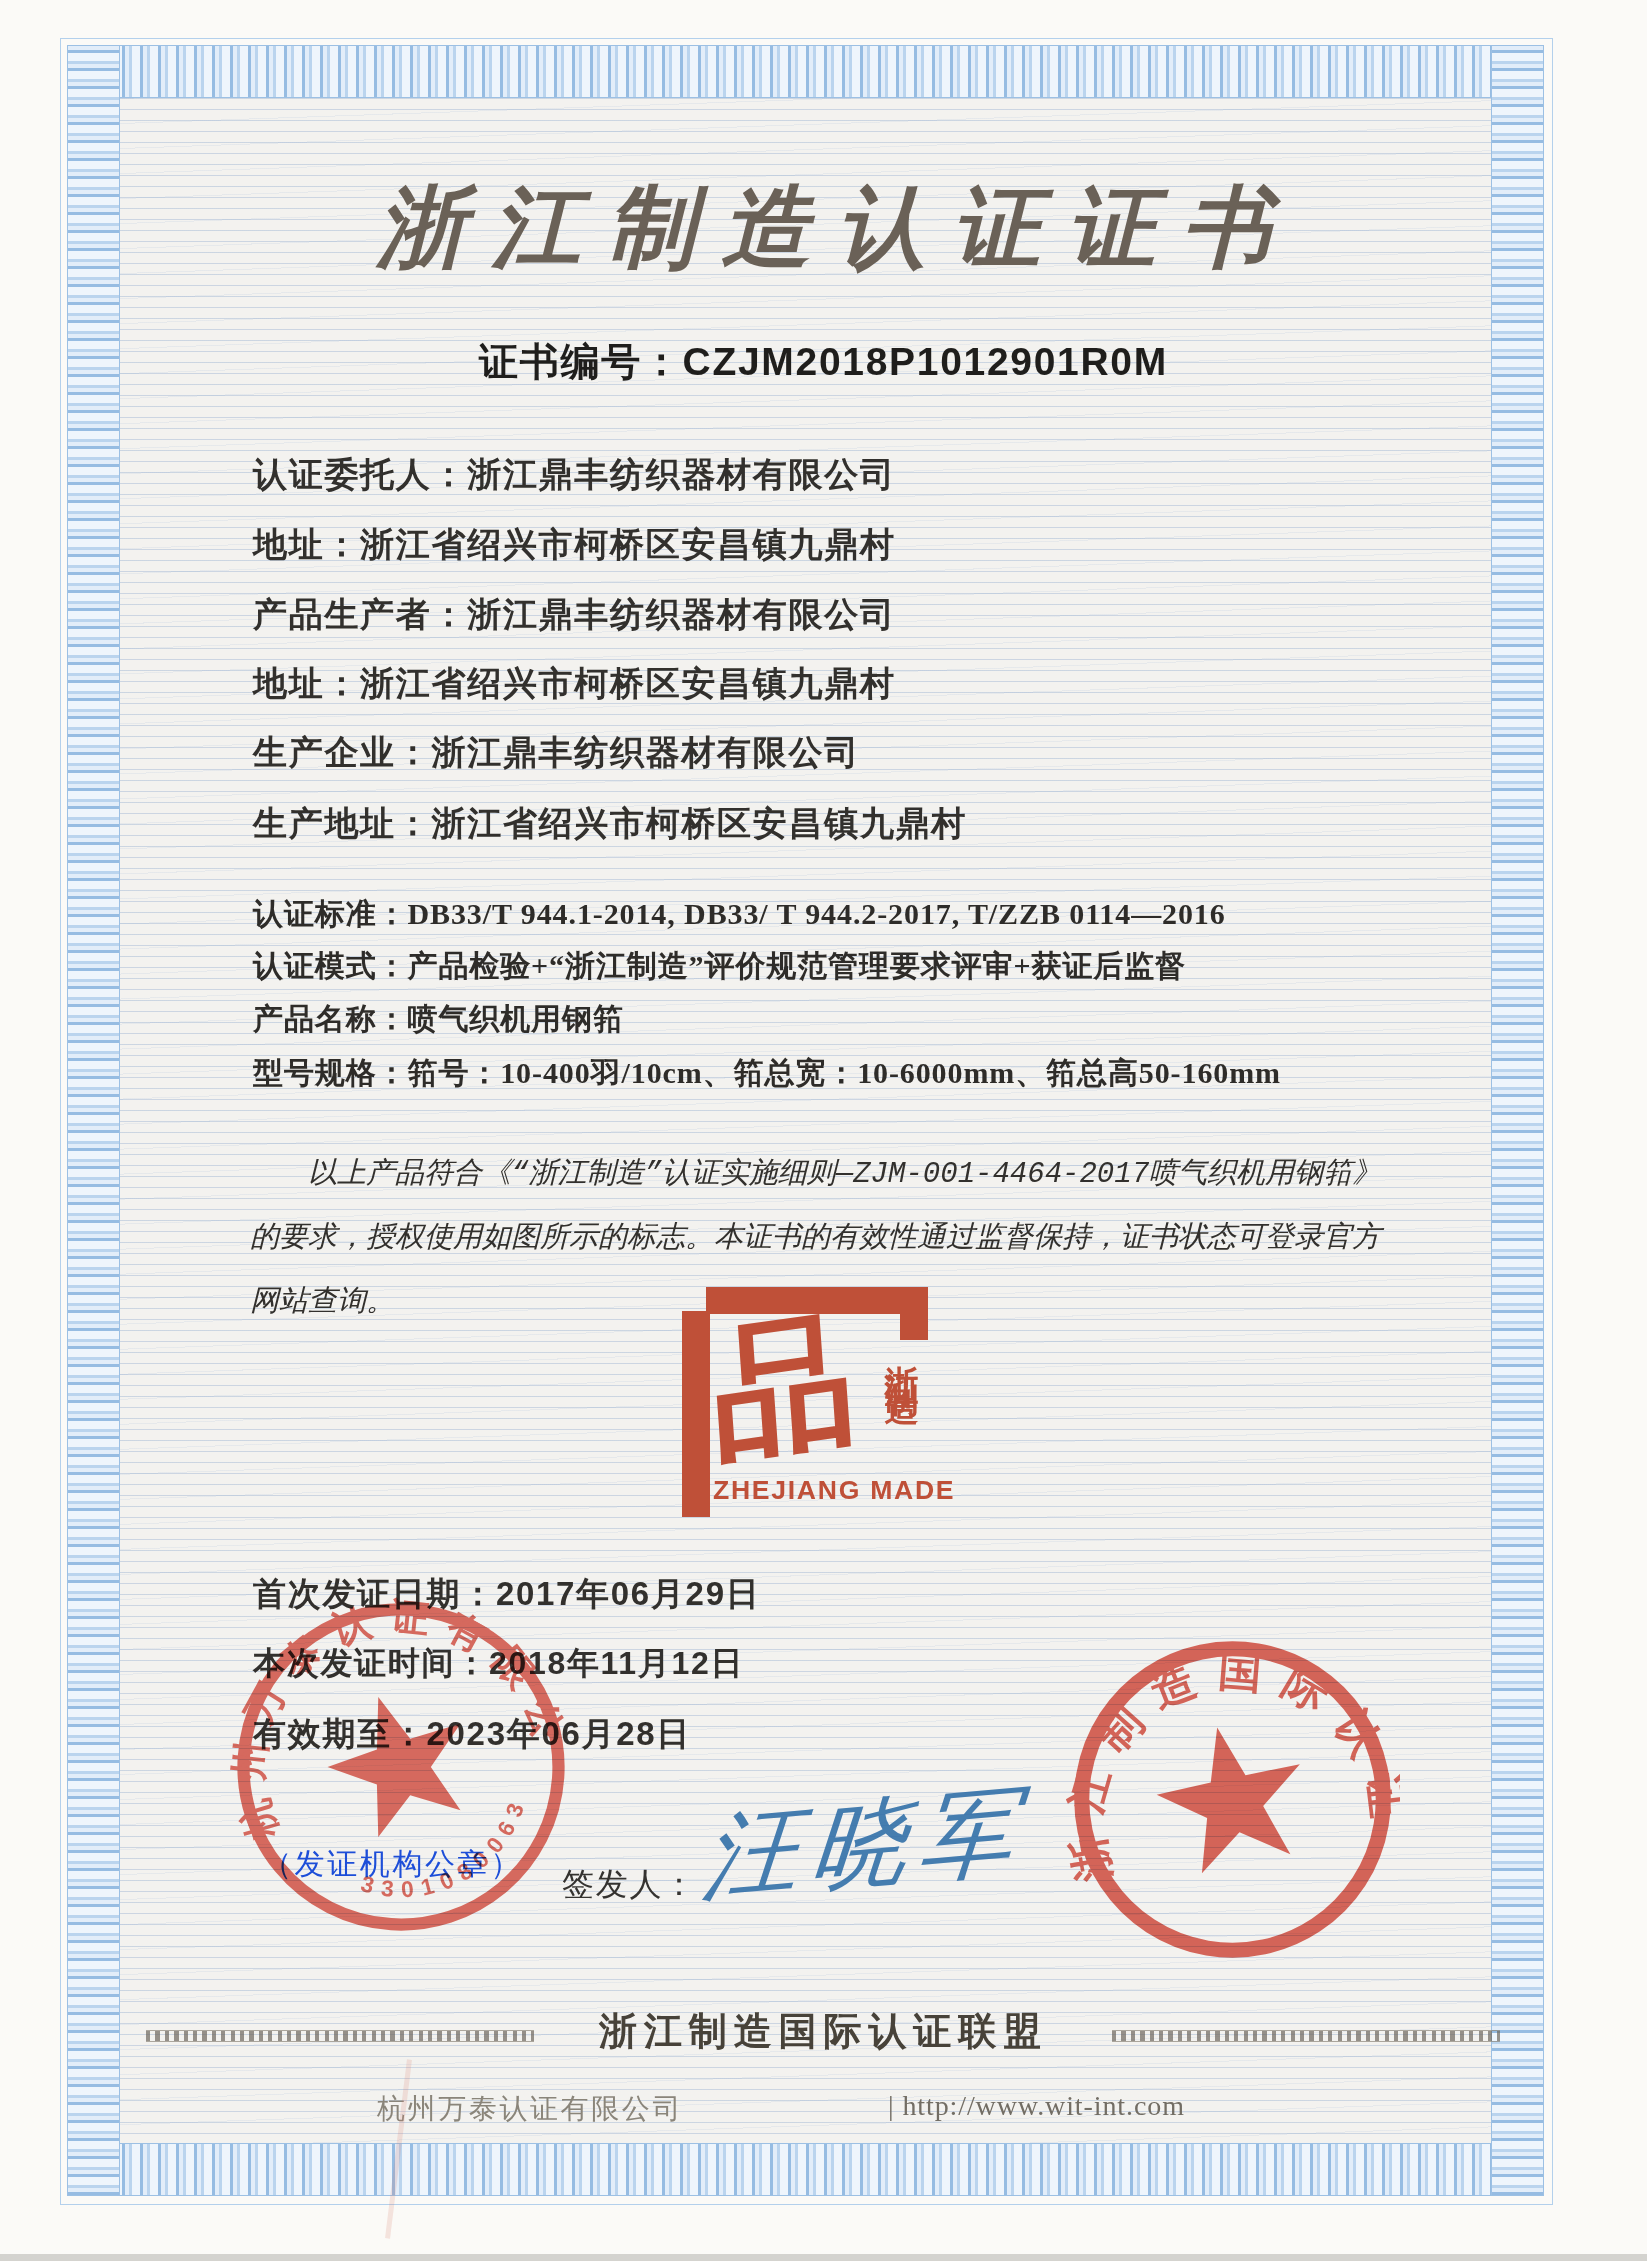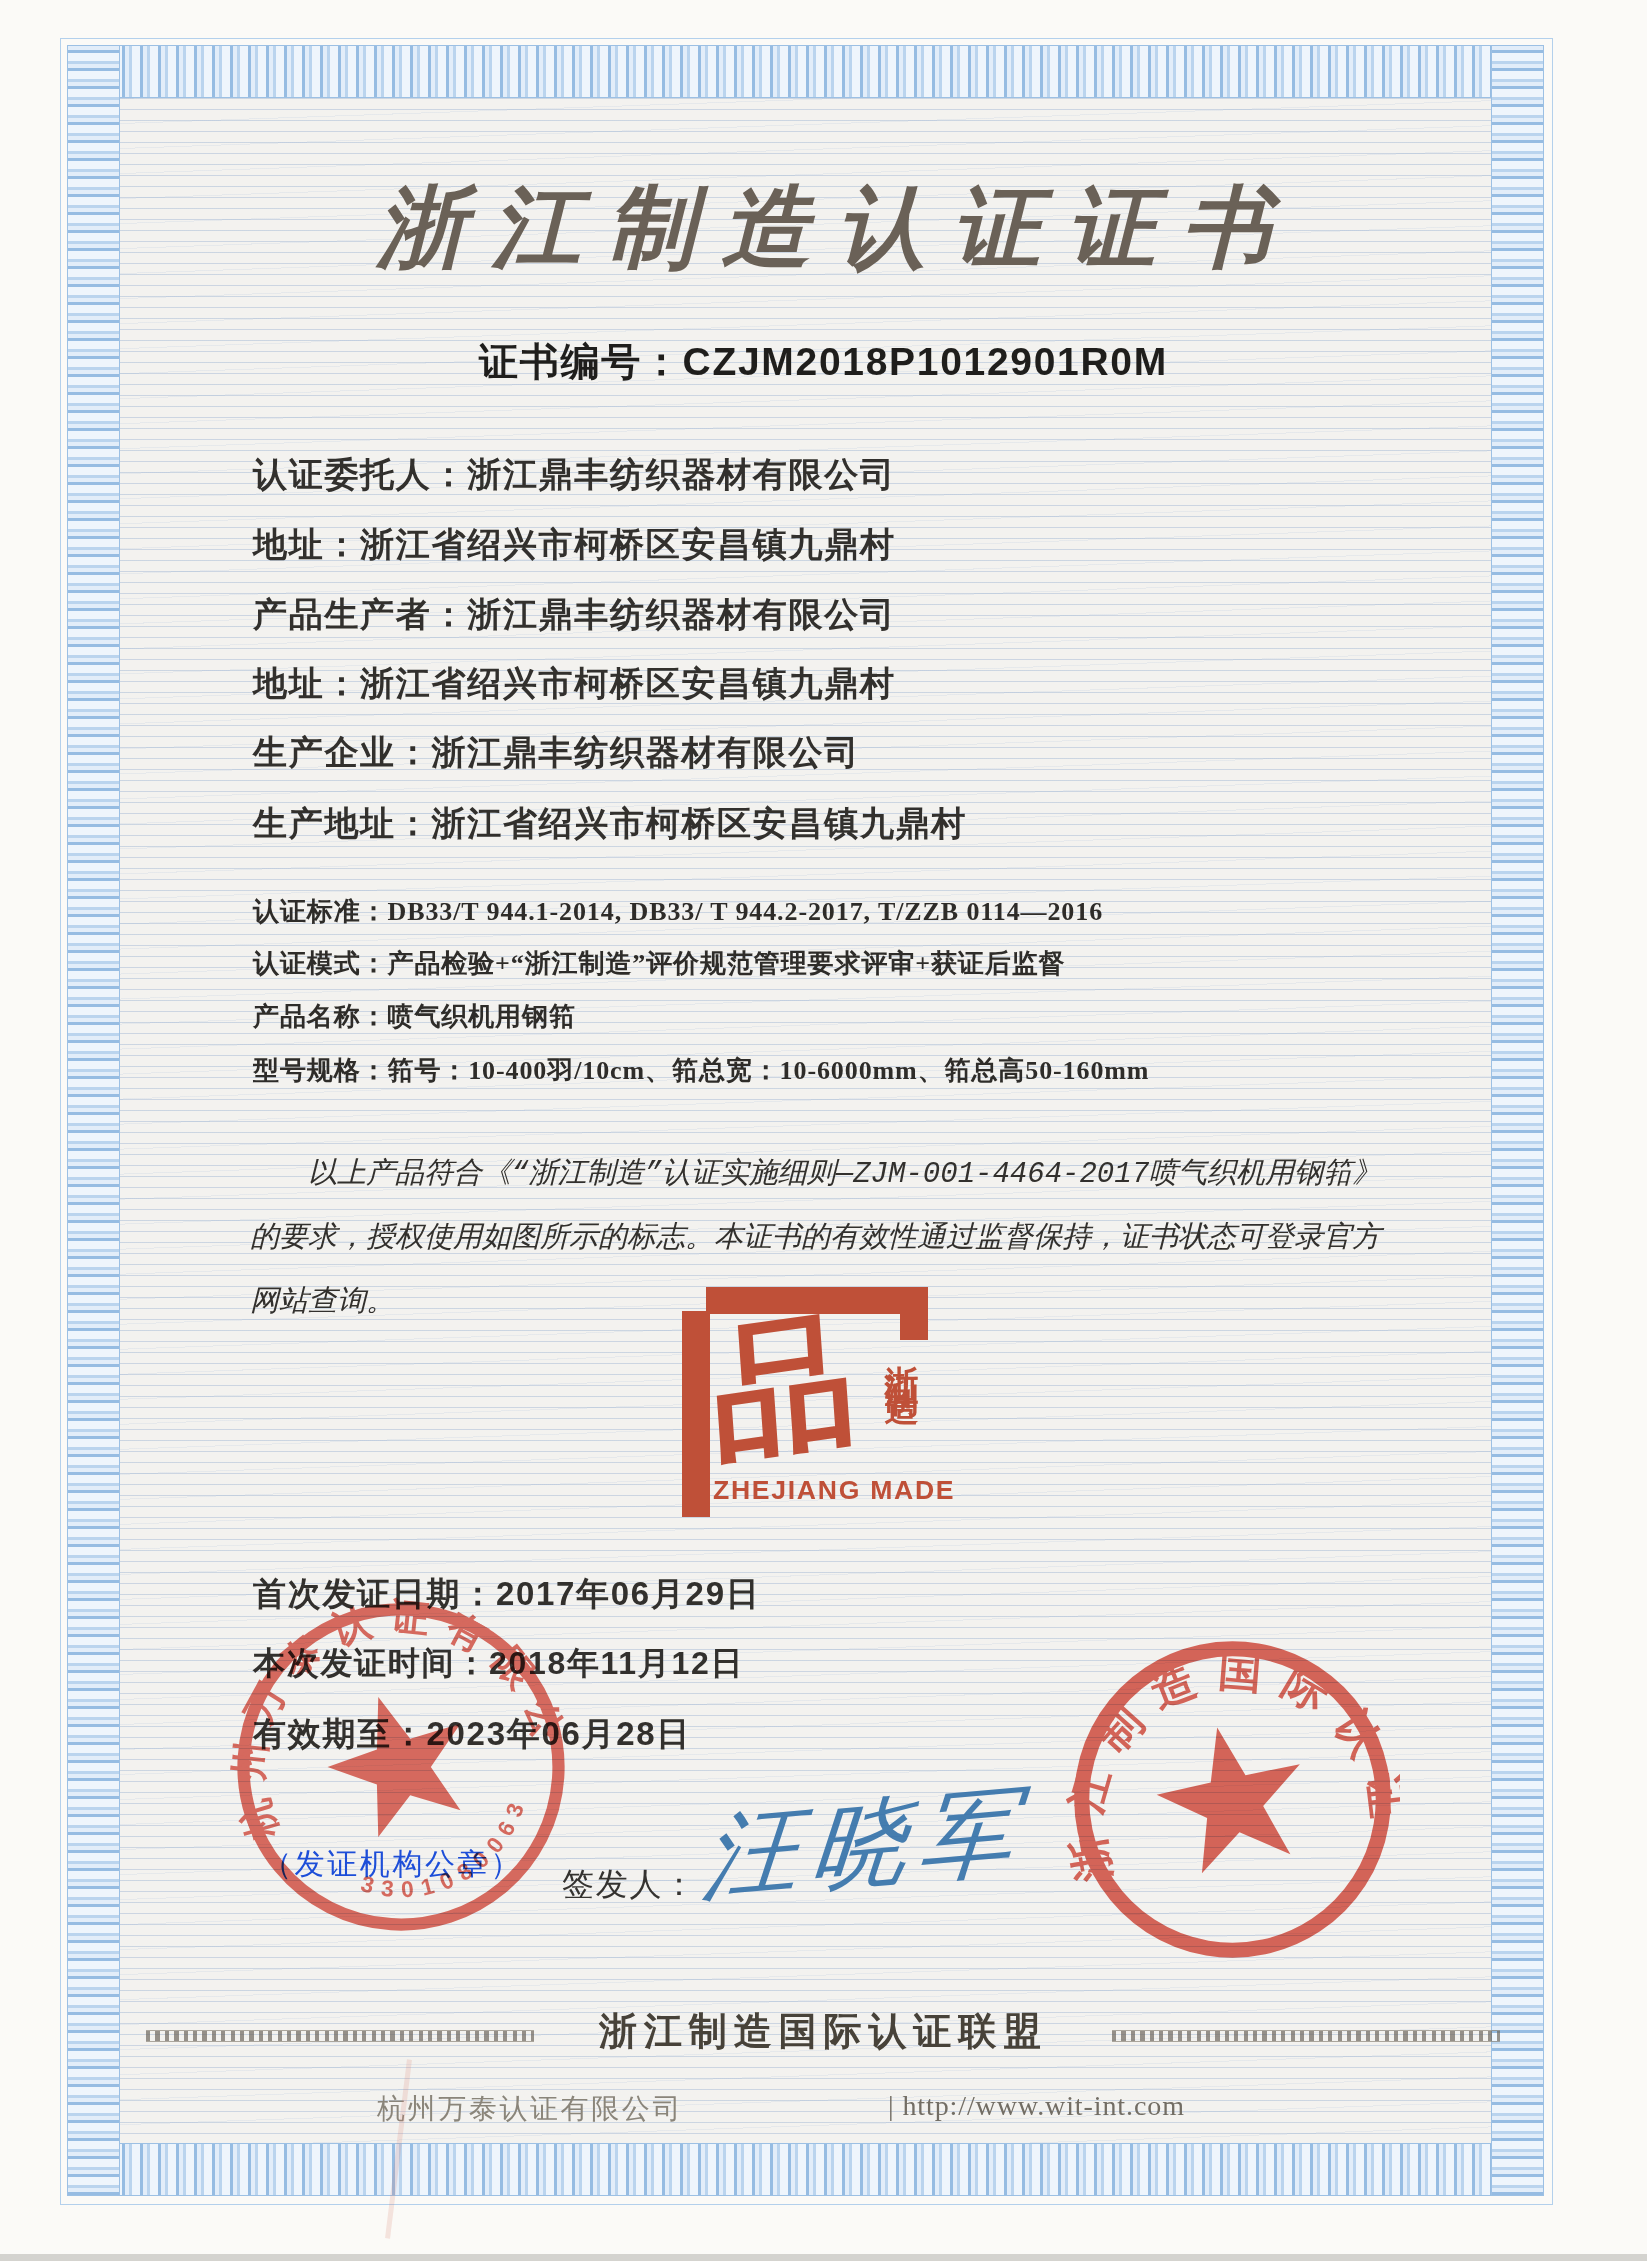--- a/index.html
+++ b/index.html
@@ -17,21 +17,21 @@
   .edge-line{position:absolute;left:60px;top:38px;width:1491px;height:2165px;border:1.7px solid #b3d0ec;}
   
   .field{position:absolute;left:120px;top:98px;width:1371px;height:2045px;background-color:#f3f2ef;
          background-image:repeating-linear-gradient(180deg,rgba(128,158,200,.34) 0 1.4px,rgba(128,158,200,0) 1.4px 11px),
                           repeating-linear-gradient(178deg,rgba(148,175,212,.14) 0 1px,rgba(148,175,212,0) 1px 25px);}
   .t{position:absolute;white-space:nowrap;}
   .title{left:0;top:168px;width:1647px;text-align:center;font-family:"DejaVu Serif",serif;
          font-weight:700;font-style:italic;font-size:89px;color:#6a6157;letter-spacing:26px;padding-left:26px;box-sizing:border-box;}
   .certno{left:0;top:335px;width:1647px;text-align:center;font-size:39px;font-weight:700;color:#1f1e1c;letter-spacing:1.7px;}
   .row{left:253px;font-weight:700;color:#32302d;font-size:34px;letter-spacing:1.7px;}
-  .drow{left:253px;font-family:"Liberation Serif",serif;font-weight:600;color:#2e2c29;font-size:26px;letter-spacing:0.9px;}
+  .drow{left:253px;font-family:"Liberation Serif",serif;font-weight:600;color:#2e2c29;font-size:30px;letter-spacing:0.9px;}
   .statement{position:absolute;left:250px;top:1143px;width:1153px;font-family:Liberation Mono, monospace;
              font-style:italic;font-size:29px;line-height:64px;color:#32302d;text-indent:2em;white-space:normal;}
   
   .logo{position:absolute;left:682px;top:1285px;width:250px;height:233px;}
   .logo .bar-left{position:absolute;left:0;top:26px;width:27.5px;height:206px;background:#bf5038;}
   .logo .bar-top{position:absolute;left:24px;top:1.7px;width:221px;height:27.5px;background:#bf5038;}
   .logo .bar-stub{position:absolute;left:218px;top:1.7px;width:27.5px;height:53px;background:#bf5038;}
   .logo .mark{position:absolute;left:24px;top:15.4px;width:154px;height:172px;font-family:"DejaVu Serif",serif;
               font-size:144px;line-height:172px;text-align:center;color:#bf5038;font-weight:700;
               transform:rotate(-8deg) skewX(-4deg);}

